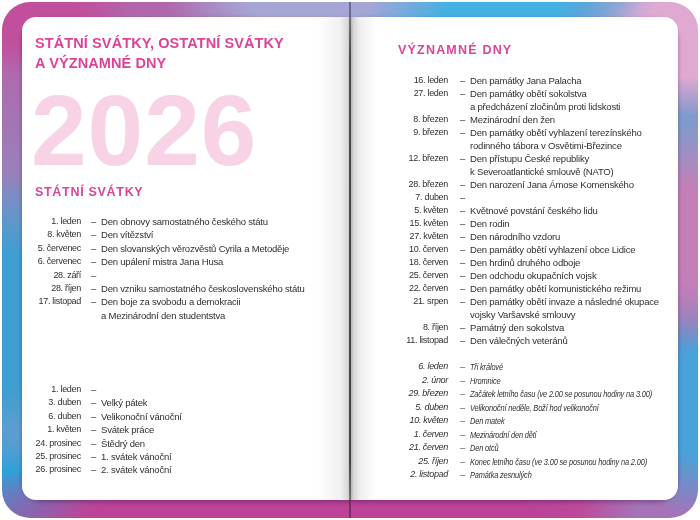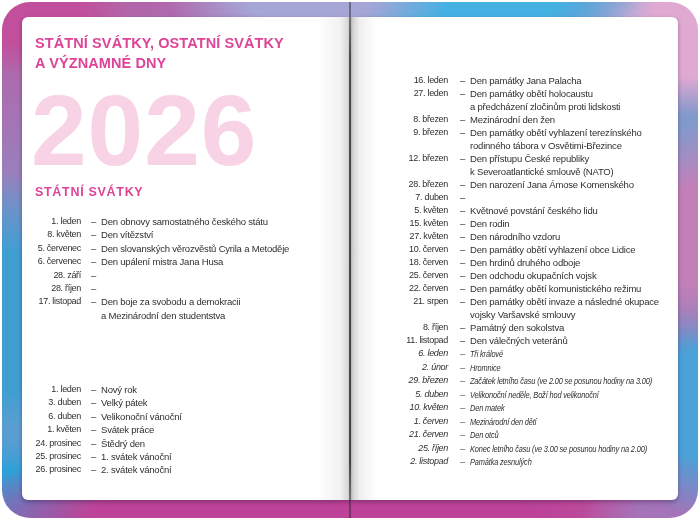--- a/index.html
+++ b/index.html
@@ -13,21 +13,21 @@
       radial-gradient(240px 80px at 68% 0%, #45b0e2 0 35%, transparent 75%),
       radial-gradient(160px 110px at 99% 6%, #dfa9d2 0 40%, transparent 75%),
       radial-gradient(120px 160px at 100% 45%, #c57fb8 0 30%, transparent 70%),
       radial-gradient(110px 150px at 100% 78%, #4aa2d8 0 35%, transparent 75%),
       radial-gradient(150px 100px at 100% 100%, #a473b8 0 40%, transparent 78%),
       radial-gradient(500px 90px at 45% 100%, #bc4398 0 45%, transparent 80%),
       radial-gradient(140px 120px at 0% 100%, #2da2d9 0 40%, transparent 75%),
       radial-gradient(120px 200px at 0% 62%, #3f9ed2 0 35%, transparent 75%),
       linear-gradient(160deg, #bd5aa2 0%, #8e8cc4 30%, #7b9fd0 55%, #b35ba5 85%, #c35f9f 100%);
   }
-  .pages{position:absolute;left:22px;right:22px;top:17px;bottom:20px;border-radius:6px;
+  .pages{position:absolute;left:22px;right:22px;top:17px;bottom:20px;border-radius:21px;
          background:#fdfdfe;box-shadow:0 2px 4px rgba(40,10,50,.35);}
   .page{position:absolute;top:0;bottom:0;width:50%;}
   .page-left{left:0;border-radius:14px 0 0 14px;
     background:linear-gradient(to right,#ffffff 0%,#ffffff 90%,#f1f1f1 97%,#d9d9d9 99.3%,#b9b9b9 100%);}
   .page-right{right:0;border-radius:0 14px 14px 0;
     background:linear-gradient(to right,#a8a8a8 0%,#d4d4d4 1%,#efefef 3%,#ffffff 8%,#ffffff 100%);}
   .spine{position:absolute;left:50%;top:0;bottom:0;width:2px;margin-left:-1px;
     background:linear-gradient(#6a6a6a,#383838 8%,#2f2f2f 92%,#6a6a6a);opacity:.85;}
   .cover-spine{position:absolute;left:50%;top:0;bottom:0;width:2px;margin-left:-1px;
     background:rgba(40,30,45,.45);}
@@ -47,21 +47,21 @@
   .pr-list{left:48px;right:4px;top:57px;}
 
   .row{display:flex;align-items:flex-start;line-height:13.4px;font-size:9.5px;letter-spacing:-.2px;}
   .g1 .row{line-height:13px;}
   .date{flex:none;width:52px;text-align:right;font-size:9px;letter-spacing:-.3px;white-space:nowrap;}
   .pl-list .date{width:48px;}
   .pr-list .date{width:50px;}
   .dash{flex:none;width:10px;margin-left:10px;text-align:left;}
   .pr-list .dash{margin-left:12px;}
   .desc{flex:1;min-width:0;white-space:pre-line;}
-  .g2{}
+  .g2{margin-top:13px;}
   .g2 .row{line-height:13.5px;font-style:italic;}
   .g2 .desc{flex:none;white-space:nowrap;transform:scaleX(.78);transform-origin:0 50%;}
 </style>
 </head>
 <body>
 
 <div class="scene">
   <div class="cover">
     <div class="cover-spine"></div>
   </div>
@@ -102,36 +102,36 @@
           </div>
 
           <div class="row">
             <span class="date">28. září</span>
             <span class="dash">–</span>
           </div>
 
           <div class="row">
             <span class="date">28. říjen</span>
             <span class="dash">–</span>
+            <span class="desc">Den vzniku samostatného československého státu</span>
           </div>
 
           <div class="row">
             <span class="date">17. listopad</span>
             <span class="dash">–</span>
             <span class="desc">Den boje za svobodu a demokracii
 a Mezinárodní den studentstva</span>
           </div>
         </div>
 
       <div class="list pl-list l2">
 
           <div class="row">
             <span class="date">1. leden</span>
             <span class="dash">–</span>
-            <span class="desc">Nový rok</span>
           </div>
 
           <div class="row">
             <span class="date">3. duben</span>
             <span class="dash">–</span>
             <span class="desc">Velký pátek</span>
           </div>
 
           <div class="row">
             <span class="date">6. duben</span>
@@ -159,33 +159,34 @@
 
           <div class="row">
             <span class="date">26. prosinec</span>
             <span class="dash">–</span>
             <span class="desc">2. svátek vánoční</span>
           </div>
         </div>
     </div>
 
     <div class="page page-right">
+      <h2 class="sec-heading vh">VÝZNAMNÉ DNY</h2>
       <div class="list pr-list">
         <div class="g1">
 
             <div class="row">
               <span class="date">16. leden</span>
               <span class="dash">–</span>
               <span class="desc">Den památky Jana Palacha</span>
             </div>
 
             <div class="row">
               <span class="date">27. leden</span>
               <span class="dash">–</span>
-              <span class="desc">Den památky obětí holocaustu
+              <span class="desc">Den památky obětí sokolstva
 a předcházení zločinům proti lidskosti</span>
             </div>
 
             <div class="row">
               <span class="date">8. březen</span>
               <span class="dash">–</span>
               <span class="desc">Mezinárodní den žen</span>
             </div>
 
             <div class="row">

